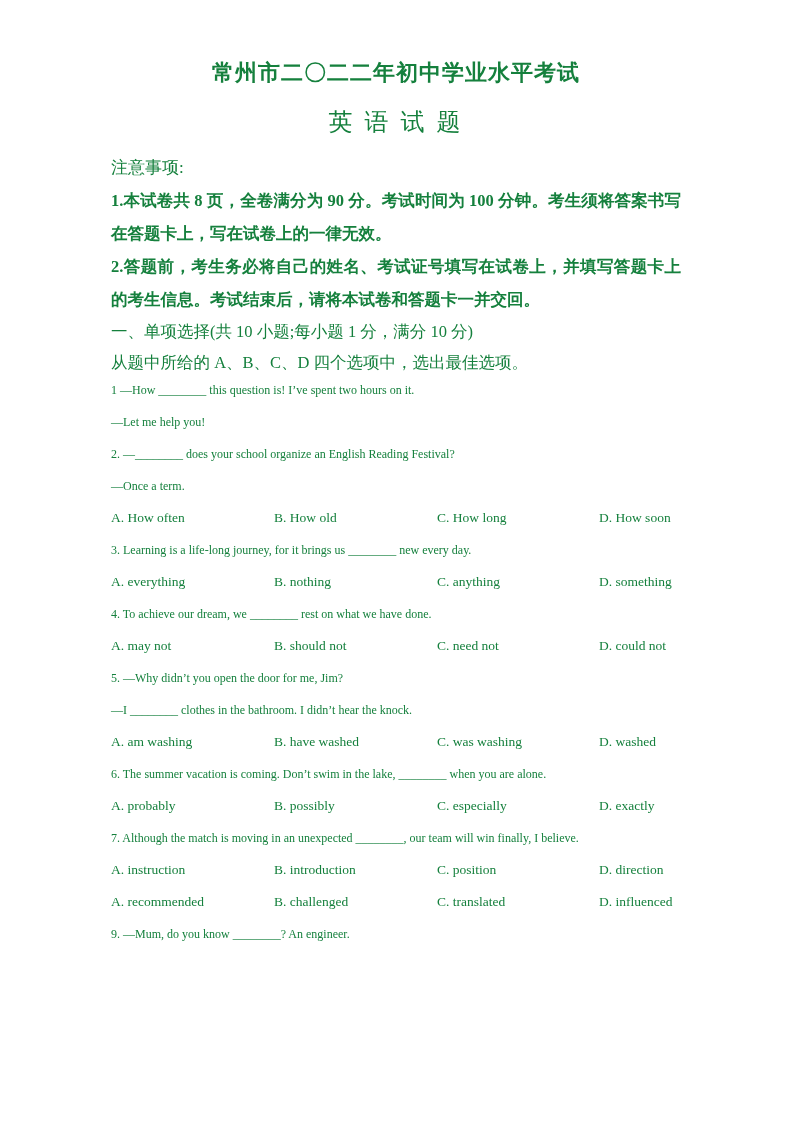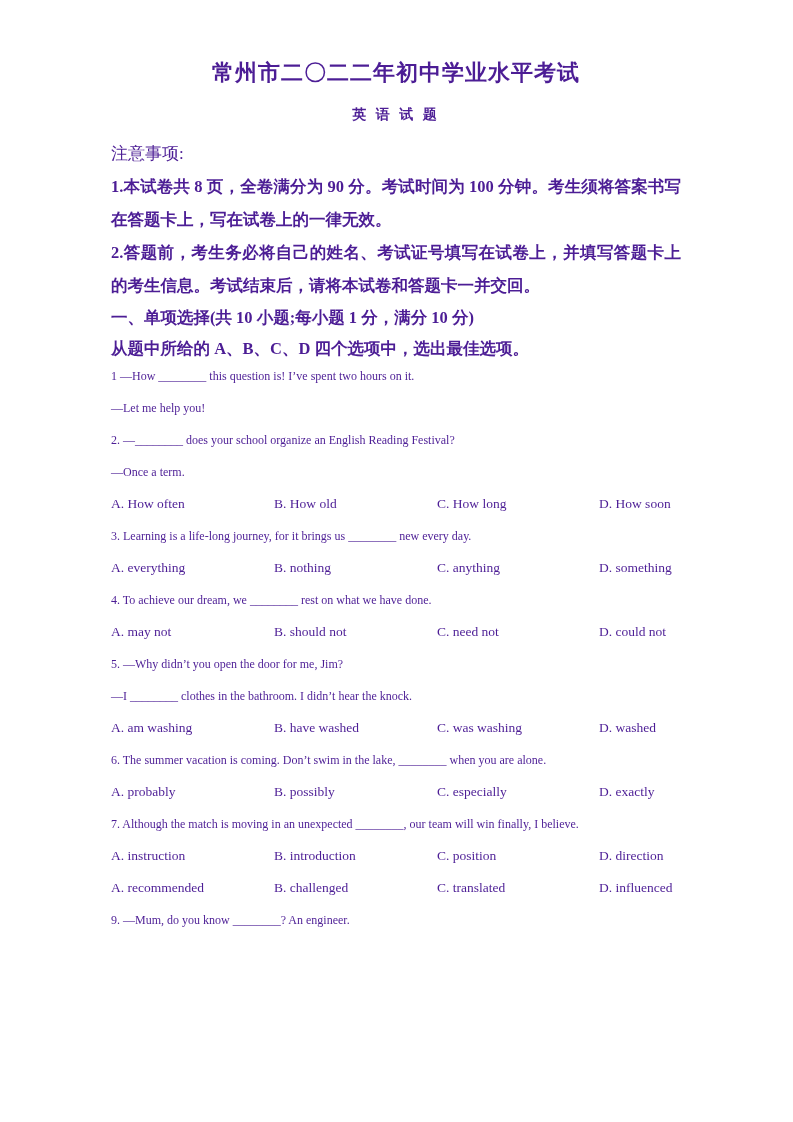--- a/index.html
+++ b/index.html
@@ -2,56 +2,56 @@
 <html><head>
 <meta charset="utf-8">
 <style>
   * { box-sizing: border-box; }
   html, body { margin: 0; padding: 0; background: #ffffff; }
   .page {
     width: 713px;
     height: 1122px;
     margin: 0 auto;
     background: #ffffff;
-    color: #4c1d95;
+    color: #15803d;
     padding: 58px 72px 40px 71px;
     font-family: "Liberation Serif", serif;
     overflow: hidden;
   }
   .title {
     font-size: 22px;
     font-weight: bold;
     text-align: center;
     margin: 0 0 18px 0;
     letter-spacing: 1px;
   }
   .subtitle {
-    font-size: 14px;
-    font-weight: bold;
+    font-size: 24px;
+    font-weight: normal;
     text-align: center;
     margin: 0 0 14px 0;
     letter-spacing: 3px;
   }
   .notice-label {
     font-size: 17px;
     font-weight: normal;
     line-height: 32px;
     margin: 0;
   }
   .notice {
     font-size: 16.5px;
     font-weight: bold;
     line-height: 33px;
     margin: 0;
     text-align: justify;
   }
   .section-heading,
   .section-instruction {
     font-size: 16.5px;
-    font-weight: bold;
+    font-weight: normal;
     line-height: 31px;
     margin: 0;
   }
   .questions { margin-top: 4px; }
   .qline {
     font-size: 12px;
     line-height: 16px;
     margin: 0 0 16px 0;
   }
   .options {

